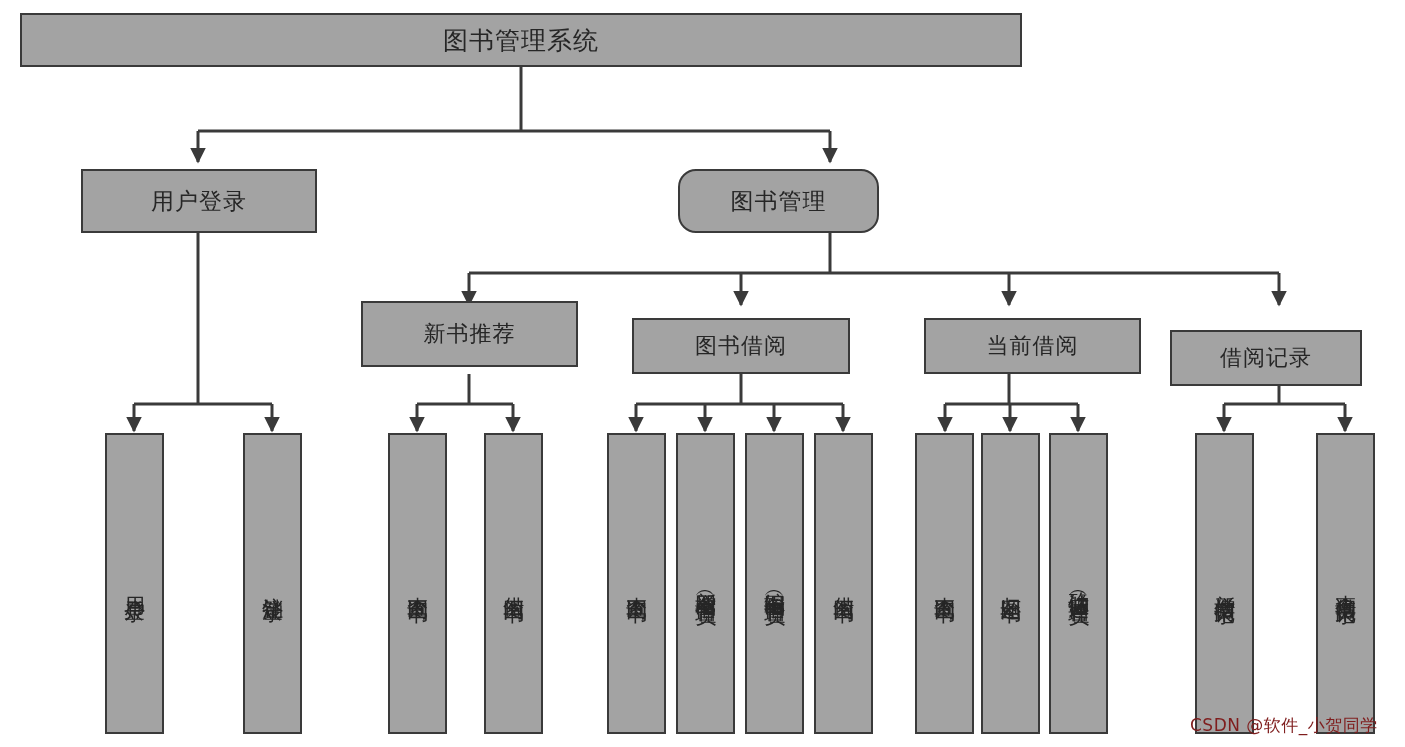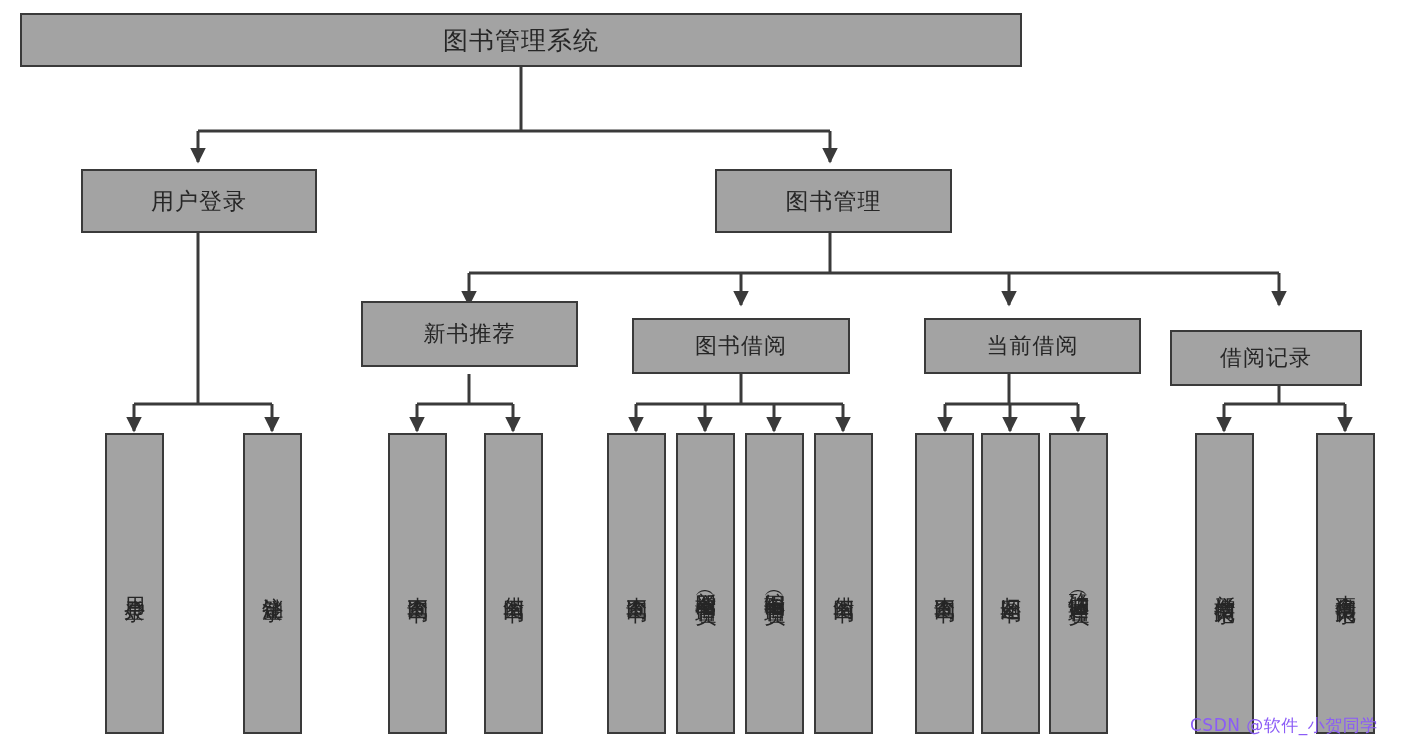--- a/index.html
+++ b/index.html
@@ -63,21 +63,21 @@
   }
   .htext {
     white-space: nowrap;
     display: block;
   }
   .watermark {
     position: absolute;
     left: 1190px;
     top: 714px;
     font-size: 17px;
-    color: #8b5cf6;
+    color: #7f1d1d;
     letter-spacing: 0.5px;
     white-space: nowrap;
     z-index: 3;
   }
 </style>
 </head>
 <body>
 
 <div id="canvas">
 
@@ -132,21 +132,21 @@
   </svg>
 
   <div class="node node-root" style="left:20px; top:13px; width:1002px; height:54px;">
     <span class="htext">图书管理系统</span>
   </div>
 
   <div class="node node-l2" style="left:81px; top:169px; width:236px; height:64px;">
     <span class="htext">用户登录</span>
   </div>
 
-  <div class="node node-l2" style="left:715px; top:169px; width:237px; height:64px;">
+  <div class="node node-l2" style="left:678px; top:169px; width:201px; height:64px;border-radius:18px;">
     <span class="htext">图书管理</span>
   </div>
 
   <div class="node node-l3" style="left:361px; top:301px; width:217px; height:66px;">
     <span class="htext">新书推荐</span>
   </div>
 
   <div class="node node-l3" style="left:632px; top:318px; width:218px; height:56px;">
     <span class="htext">图书借阅</span>
   </div>

